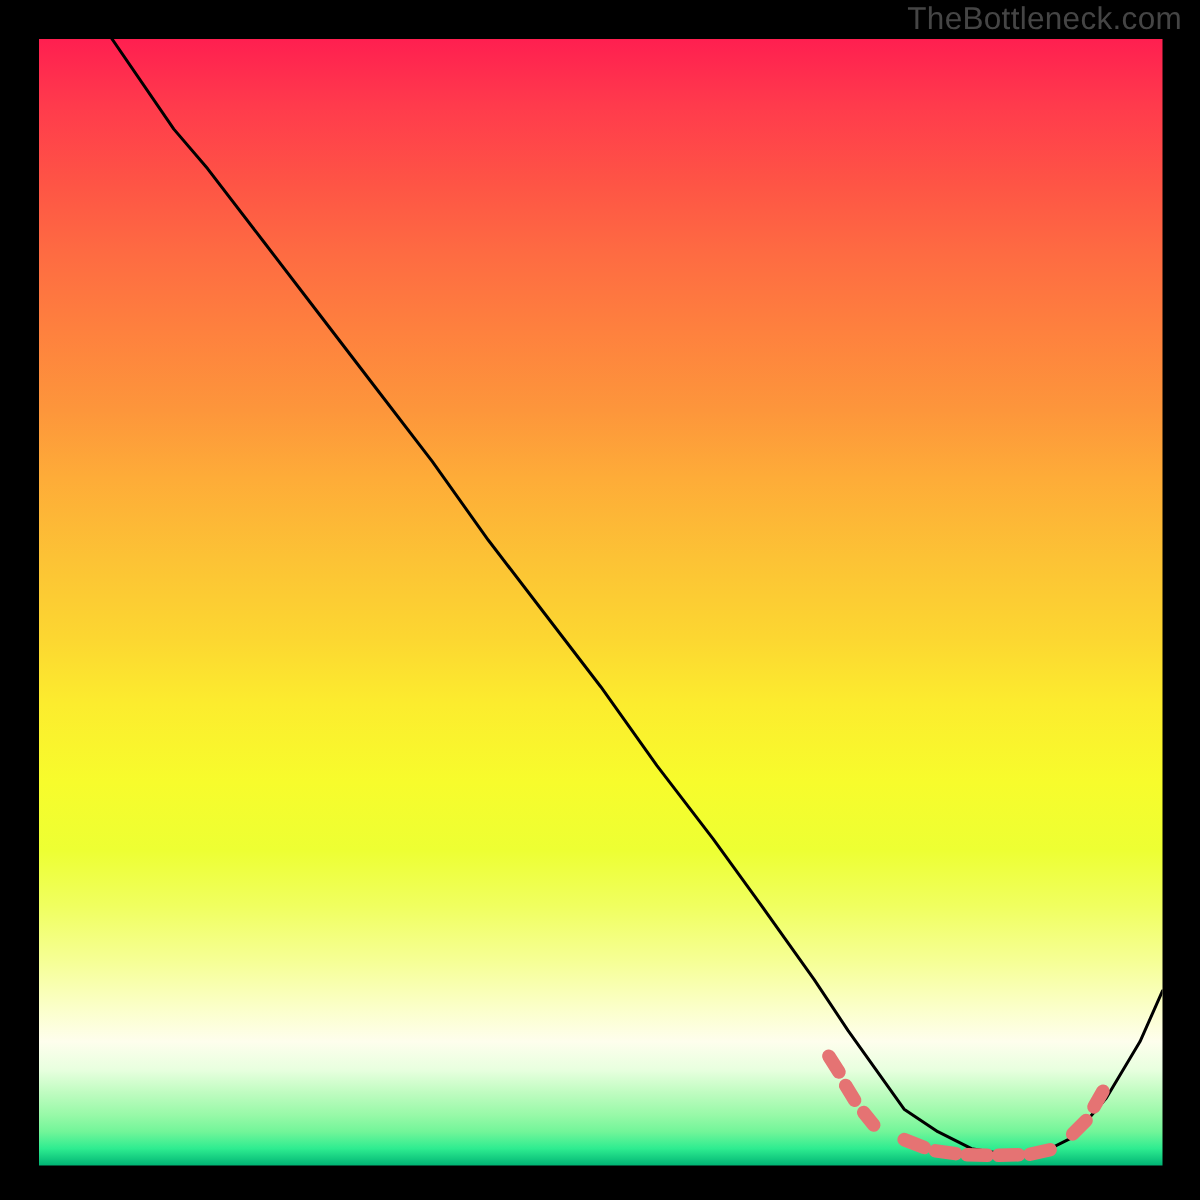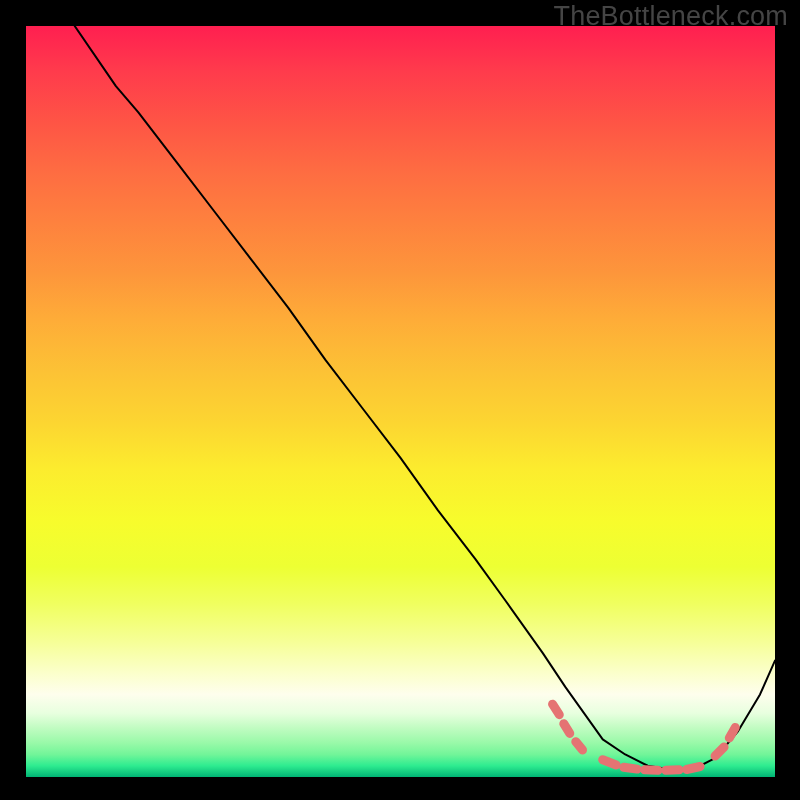--- a/index.html
+++ b/index.html
@@ -12,21 +12,21 @@
     height: 800px;
     background: #000000;
     overflow: hidden;
     font-family: Arial, Helvetica, sans-serif;
   }
   .watermark {
     position: absolute;
     top: 1px;
     right: 12px;
     color: #454545;
-    font-size: 27px;
+    font-size: 21px;
     font-weight: 500;
     letter-spacing: 0.2px;
     z-index: 10;
   }
   .plot-frame {
     position: absolute;
     left: 26px;
     top: 26px;
     width: 749px;
     height: 751px;

